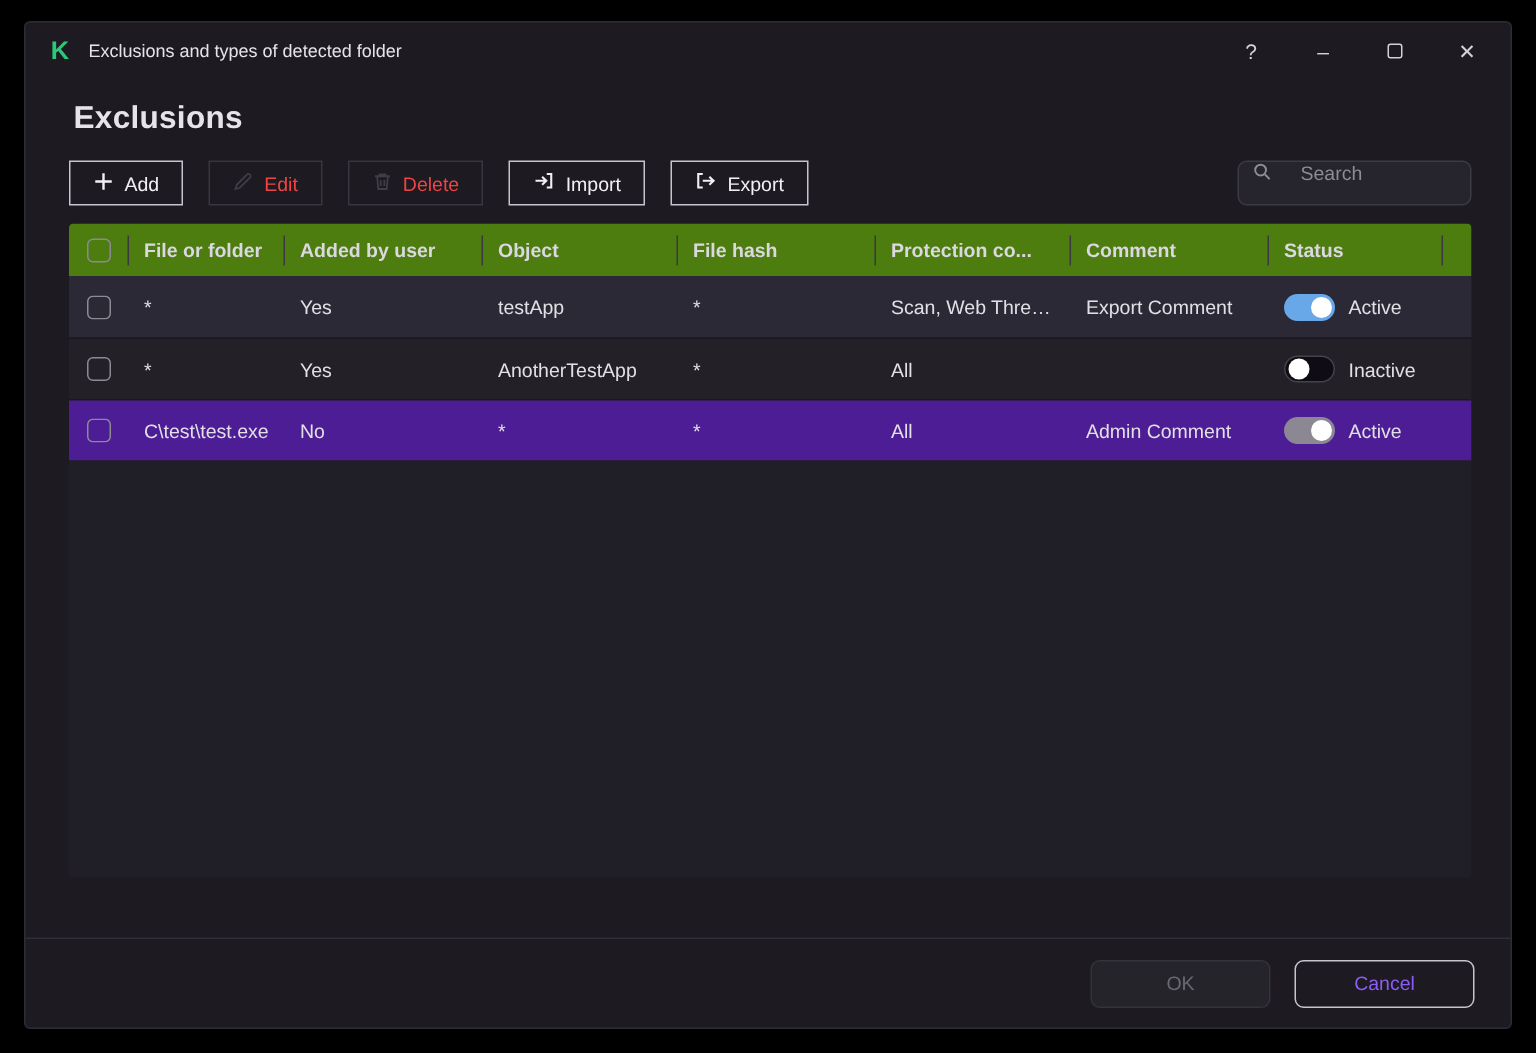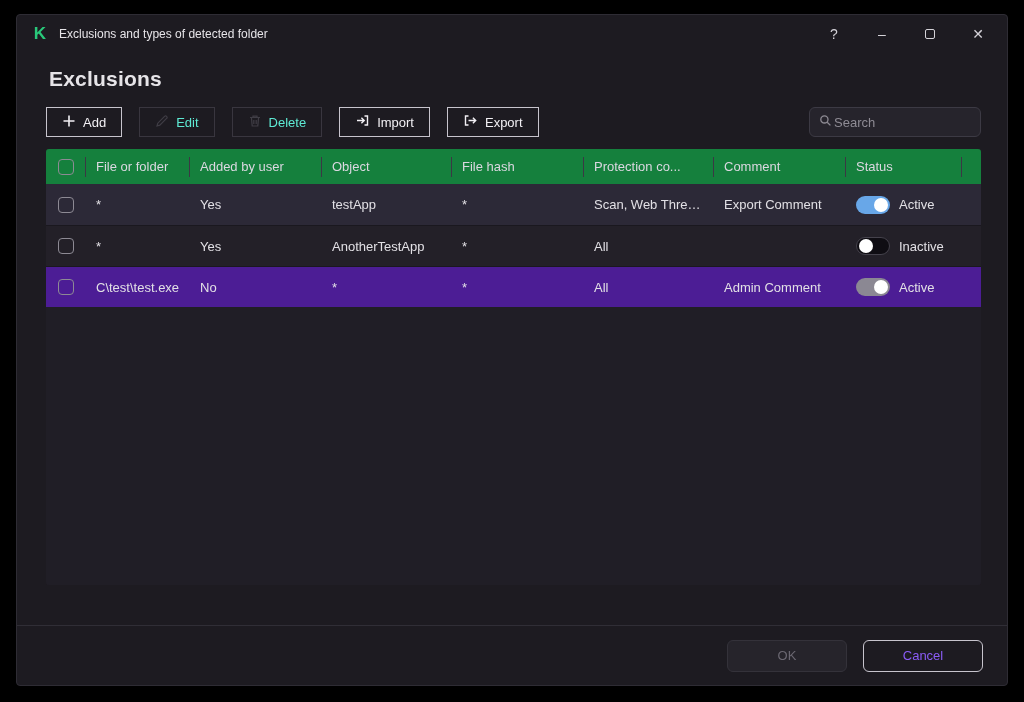--- a/index.html
+++ b/index.html
@@ -29,37 +29,37 @@
   .page-heading { font-size: 21px; font-weight: bold; margin: 14px 0 0 32px; letter-spacing: .2px; }
 
   
   .toolbar { display: flex; align-items: center; margin: 16px 26px 0 29px; gap: 17px; }
   .btn {
     height: 30px; border-radius: 0; background: transparent; display: inline-flex; align-items: center;
     gap: 7px; padding: 0 15px; font-size: 13px; font-family: "Liberation Sans", sans-serif; cursor: pointer;
   }
   .btn svg { flex: none; }
   .btn-enabled { border: 1px solid #c7c4cd; color: #f2f0f4; }
-  .btn-disabled { border: 1px solid #39363f; color: #5eead4; cursor: default; }
+  .btn-disabled { border: 1px solid #39363f; color: #ef4444; cursor: default; }
   .btn-disabled svg { opacity: .55; }
 
   .search-box {
-    margin-left: auto; width: 172px; height: 30px; background: #26242c; border: 1px solid #3c3a44;
-    border-radius: 6px; display: flex; align-items: center; padding: 0 9px; gap: 2px;
+    margin-left: auto; width: 156px; height: 30px; background: #26242c; border: 1px solid #3c3a44;
+    border-radius: 6px; display: flex; align-items: flex-start; padding: 0 9px; gap: 19px;
   }
   .search-box input {
     background: transparent; border: none; outline: none; color: #c9c6cf; font-size: 13px; width: 100%;
     font-family: "Liberation Sans", sans-serif;
   }
   .search-box input::placeholder { color: #8e8b94; }
 
   
   .table { margin: 12px 26px 0 29px; height: 436px; background: #201e26; border-radius: 3px; overflow: hidden; display: flex; flex-direction: column; }
   .thead, .trow { display: grid; grid-template-columns: 40px 104px 132px 130px 132px 130px 132px 116px 1fr; align-items: center; }
-  .thead { height: 35px; background: #15803d; font-weight: normal; font-size: 13px; color: #dbd8e1; flex: none; }
+  .thead { height: 35px; background: #4d7c0f; font-weight: bold; font-size: 13px; color: #dbd8e1; flex: none; }
   .thead .cell { border-right: 1px solid #3b3844; height: 20px; display: flex; align-items: center; }
   .thead .cell:last-child { border-right: none; }
   .trow { height: 41px; font-size: 13px; color: #e2e0e5; flex: none; }
   .r0 { background: #2c2937; }
   .r1 { background: #232028; border-top: 1px solid #1a181f; }
   .r2 { background: #4c1d95; border-top: 1px solid #1a181f; }
   .cell { padding: 0 10px; white-space: nowrap; overflow: hidden; text-overflow: ellipsis; }
   .cb-cell { display: flex; justify-content: center; padding: 0; }
   .cb { width: 16px; height: 16px; border: 1.6px solid #8d8a94; border-radius: 4px; display: inline-block; background: transparent; cursor: pointer; }
   .table-fill { flex: 1; background: #201e26; }

